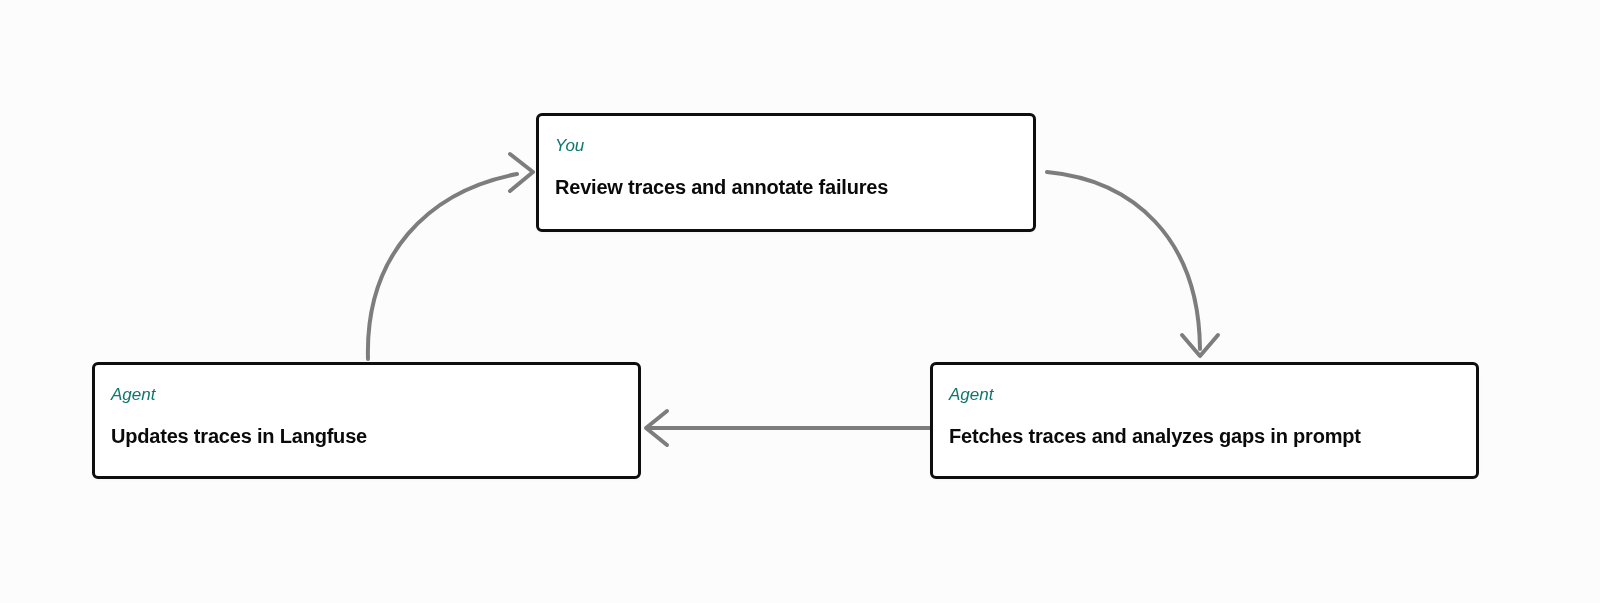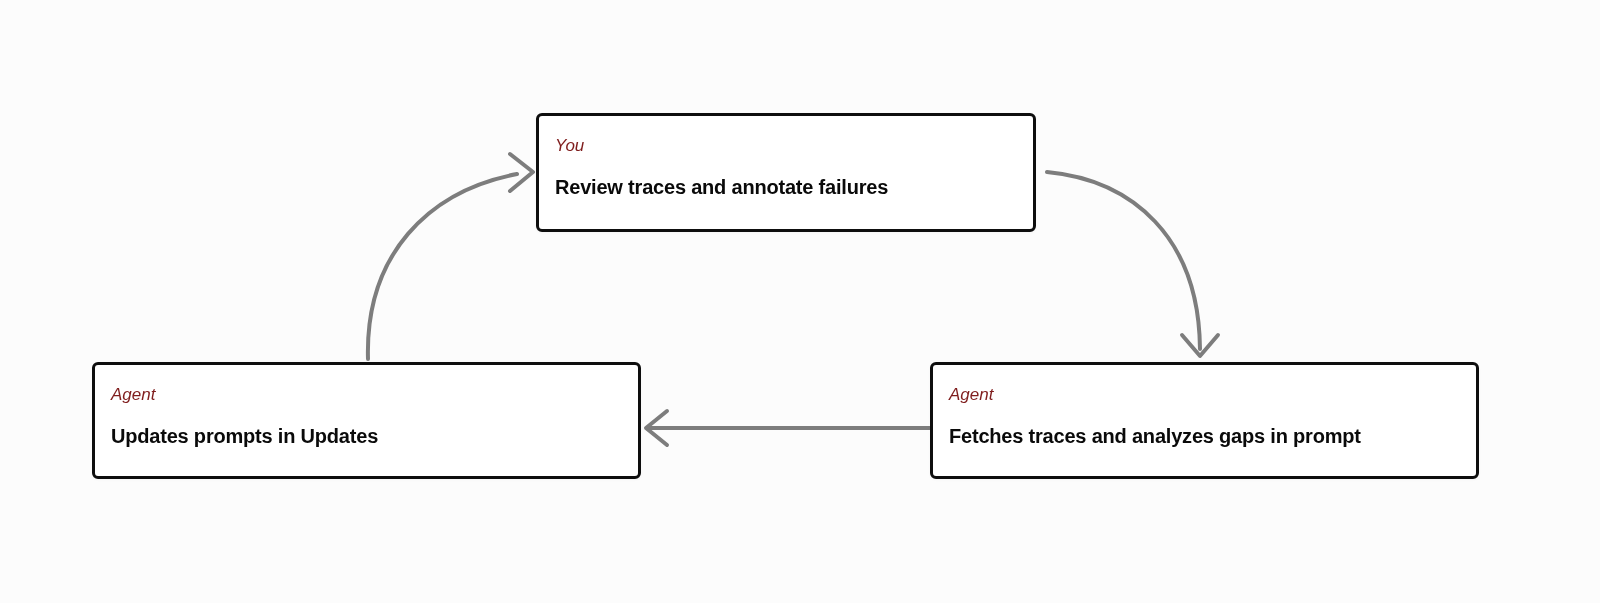--- a/index.html
+++ b/index.html
@@ -31,21 +31,21 @@
     border-radius: 6px;
     padding: 19px 16px 0 16px;
     display: flex;
     flex-direction: column;
     box-shadow: 0 1px 3px rgba(0,0,0,0.03);
   }
   .node .actor {
     font-style: italic;
     font-size: 17px;
     line-height: 21px;
-    color: #7f1d1d;
+    color: #0f766e;
     margin-bottom: 17px;
   }
   .node .title {
     font-weight: 700;
     font-size: 20px;
     line-height: 29px;
     color: #0a0a0a;
     letter-spacing: -0.2px;
     white-space: nowrap;
   }
@@ -76,21 +76,21 @@
     </g>
   </svg>
 
   <div class="node node-review">
     <span class="actor">You</span>
     <span class="title">Review traces and annotate failures</span>
   </div>
 
   <div class="node node-update">
     <span class="actor">Agent</span>
-    <span class="title">Updates prompts in Updates</span>
+    <span class="title">Updates traces in Langfuse</span>
   </div>
 
   <div class="node node-fetch">
     <span class="actor">Agent</span>
     <span class="title">Fetches traces and analyzes gaps in prompt</span>
   </div>
 
 </div>
 
 </body></html>

